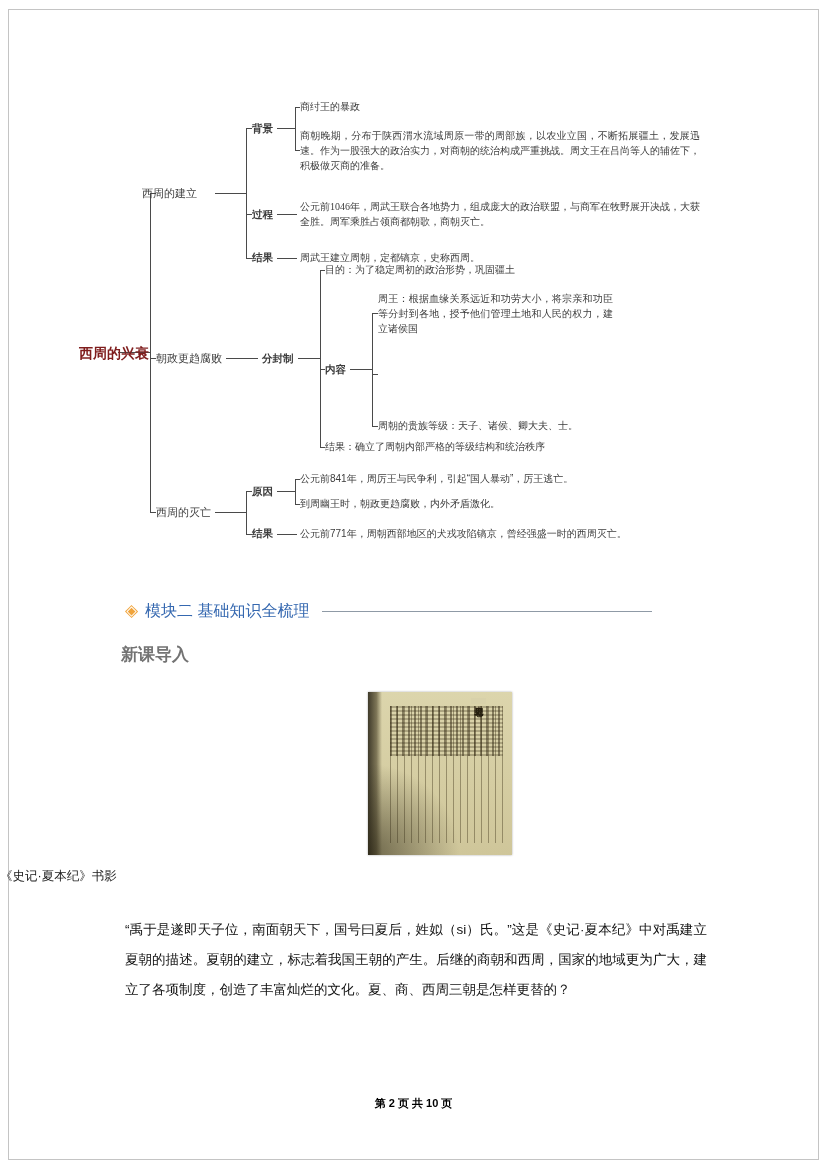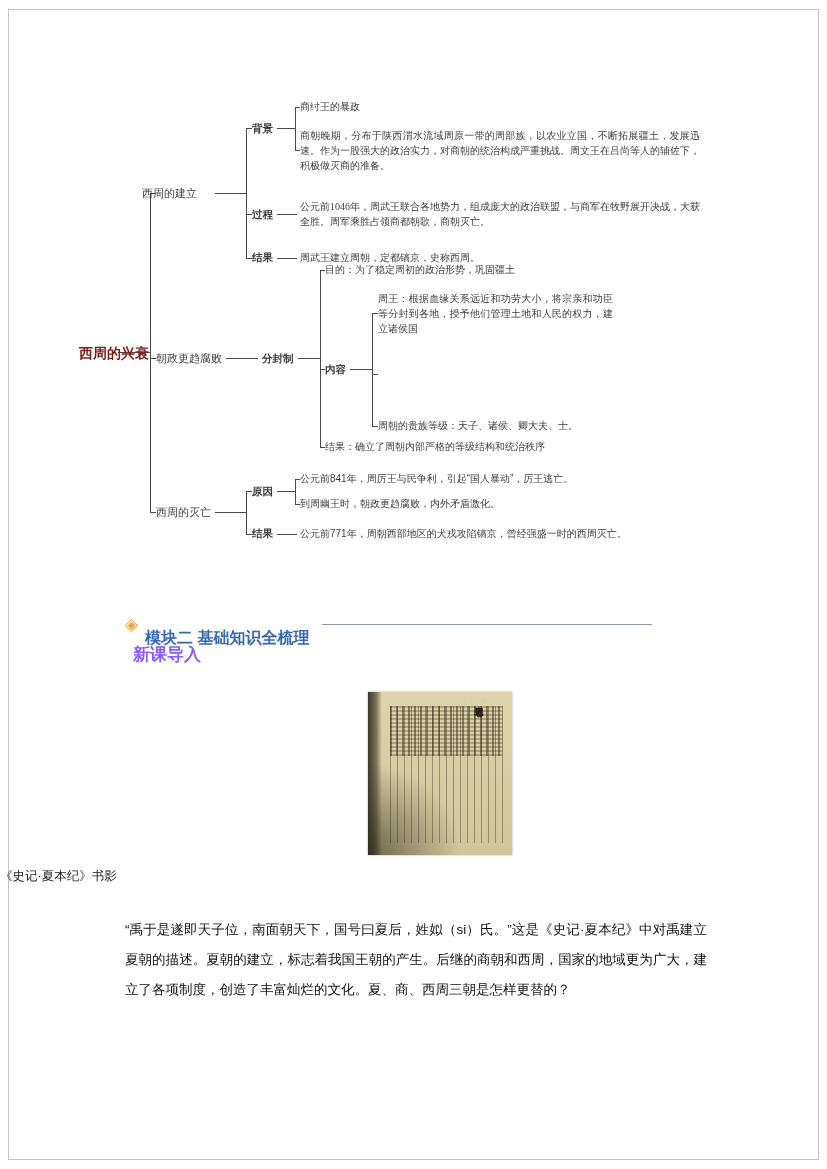--- a/index.html
+++ b/index.html
@@ -17,26 +17,26 @@
   .mm-root  { font-size:14px; line-height:16px; font-weight:bold; color:#7f1d1d; white-space:nowrap;margin-left:35px; }
   .mm-l2    { font-size:11px; line-height:13px; white-space:nowrap; }
   .mm-label { font-size:10.5px; line-height:13px; white-space:nowrap;font-weight:bold; }
   .mm-leaf  { font-size:10px; line-height:15px; text-align:justify;font-family:Liberation Serif, serif; }
   .mm-one   { font-size:10px; line-height:14px; white-space:nowrap; }
 
   
   .module-header { position:absolute; left:125px; top:600px; width:527px;
     display:flex; align-items:center; }
   .module-icon  { color:#F1A43B; font-size:17px; line-height:22px; margin-right:7px; }
-  .module-title { color:#3568B0; font-weight:bold; font-size:16px; white-space:nowrap;margin-top:28px; }
+  .module-title { color:#3568B0; font-weight:normal; font-size:16px; white-space:nowrap; }
   .module-line  { flex:1; height:1px; background:#8f9aa6; margin-left:12px; }
 
   
-  .section-heading { position:absolute; left:133px; top:643px; font-size:17px;
-    font-weight:bold; color:#8b5cf6;font-family:Liberation Serif, serif; }
+  .section-heading { position:absolute; left:121px; top:643px; font-size:17px;
+    font-weight:bold; color:#737373;font-family:Liberation Serif, serif; }
 
   .figure { position:absolute; left:368px; top:692px; width:144px; height:163px;
     background:linear-gradient(180deg,#dcd5ac 0%, #d5cda2 55%, #cfc69a 100%);
     box-shadow:0 0 2px rgba(0,0,0,.35); overflow:hidden; }
   .figure .spine { position:absolute; left:0; top:0; bottom:0; width:14px;
     background:linear-gradient(90deg,#3f3a2a 0%, #7d7556 60%, rgba(125,117,86,0) 100%); }
   .figure .corner { position:absolute; inset:0;
     background:radial-gradient(circle at 0% 100%, rgba(40,35,18,.6), rgba(40,35,18,0) 42%); }
   .figure .cols { position:absolute; left:22px; right:9px; top:14px; bottom:12px;
     background:repeating-linear-gradient(90deg, rgba(75,64,36,.45) 0 1px, rgba(0,0,0,0) 1px 7px); }
@@ -115,13 +115,14 @@
     <div class="dense"></div>
     <div class="spine"></div>
     <div class="corner"></div>
     <span class="photo-title">史记卷二</span>
   </div>
 
   <div class="figure-caption">《史记·夏本纪》书影</div>
 
   <p class="body-paragraph">“禹于是遂即天子位，南面朝天下，国号曰夏后，姓姒（si）氏。”这是《史记·夏本纪》中对禹建立夏朝的描述。夏朝的建立，标志着我国王朝的产生。后继的商朝和西周，国家的地域更为广大，建立了各项制度，创造了丰富灿烂的文化。夏、商、西周三朝是怎样更替的？</p>
 
+  <div class="page-footer">第 2 页 共 10 页</div>
 </div>
 
 </body></html>

